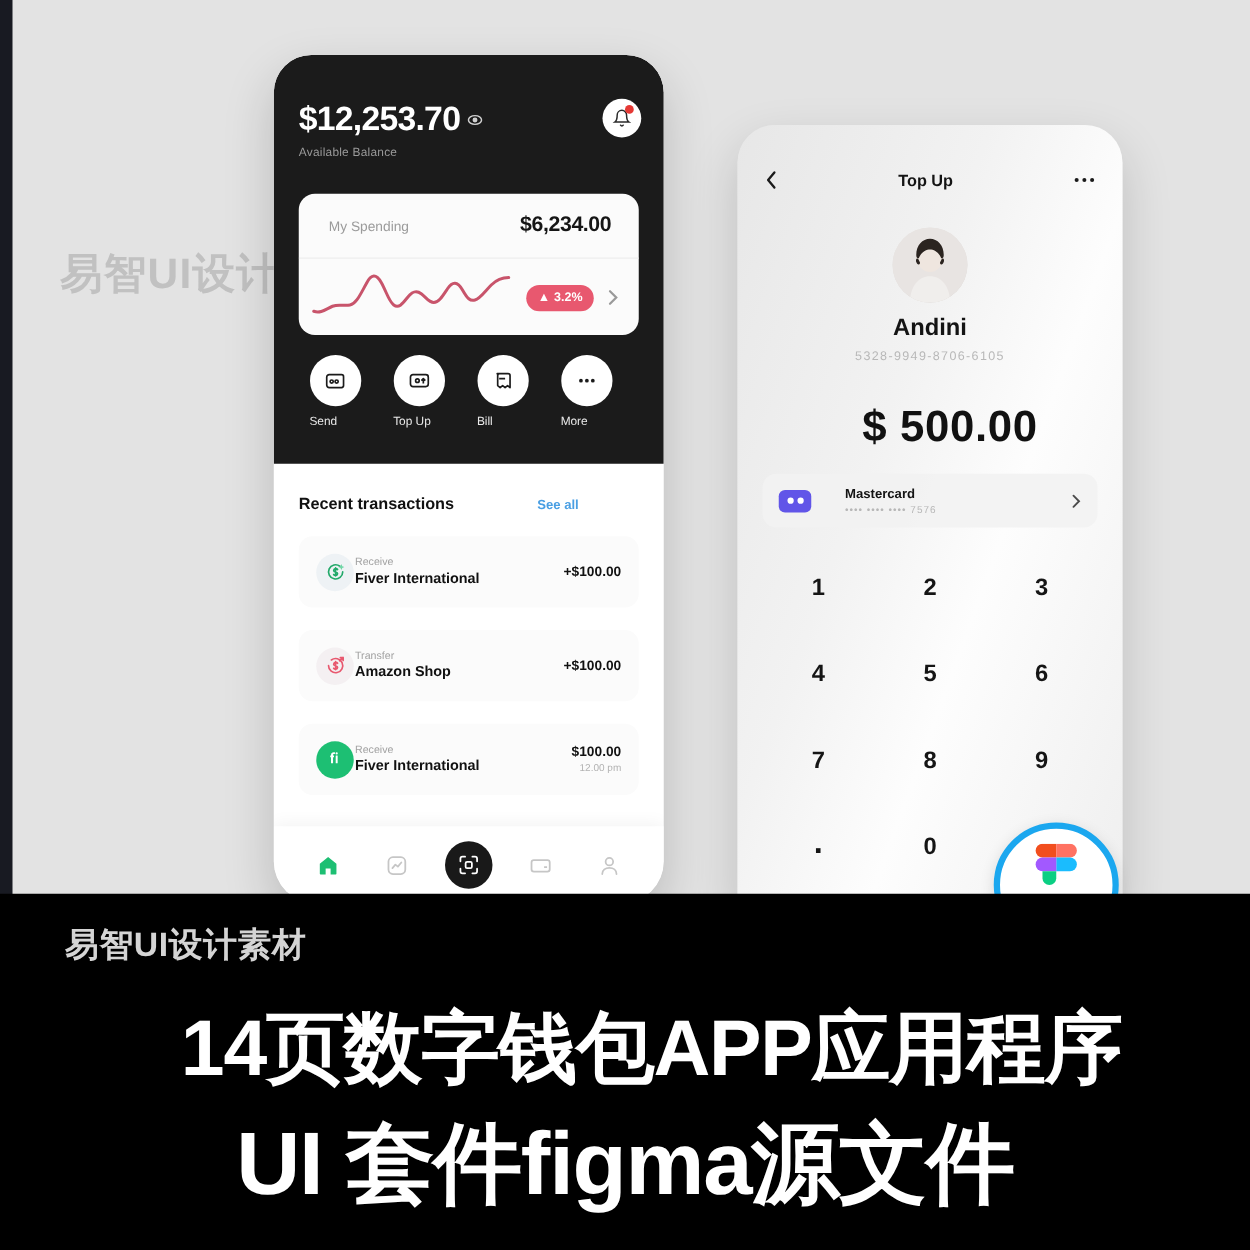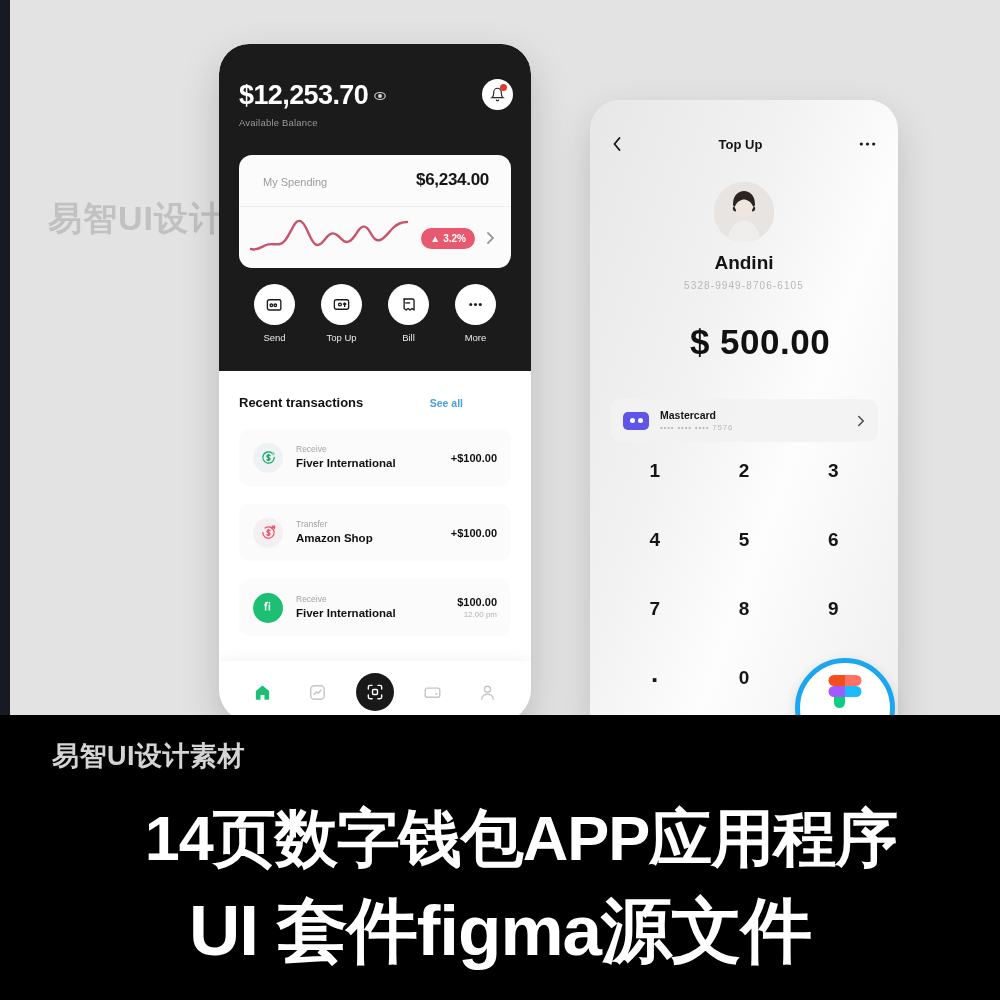--- a/index.html
+++ b/index.html
@@ -62,35 +62,35 @@
   .spend-div { position:absolute; left:0; top:51px; width:272px; height:1px; background:#eee; }
   .spark { position:absolute; left:10px; top:56px; }
   .pct-badge {
     position:absolute; right:36px; top:73px; height:21px; padding:0 9px;
     background:#e8586f; border-radius:11px; color:#fff; font-size:10px; font-weight:700;
     display:flex; align-items:center; gap:3px;
   }
   .chev-right-sm { position:absolute; right:16px; top:76px; }
 
   .actions { position:absolute; left:0; top:240px; width:312px; display:flex; justify-content:space-around; padding:0 22px; }
-  .act { width:54px; display:flex; flex-direction:column; align-items:center; gap:7px; }
+  .act { width:54px; display:flex; flex-direction:column; align-items:flex-start; gap:7px; }
   .act-circle { width:41px; height:41px; border-radius:50%; background:#fff; display:flex; align-items:center; justify-content:center; }
   .act-label { color:#e9e9e9; font-size:9.5px; }
 
   .rt-head { position:absolute; left:20px; top:351px; width:224px; display:flex; justify-content:space-between; align-items:baseline; }
   .rt-title { font-size:13px; font-weight:700; color:#111; }
   .rt-seeall { font-size:10.5px; color:#4a9fe3; font-weight:600; }
 
   .tx {
     position:absolute; left:20px; width:272px; height:57px;
     background:#fbfbfb; border-radius:11px; display:flex; align-items:center; padding:0 14px;
   }
   .tx1 { top:385px; } .tx2 { top:460px; } .tx3 { top:535px; }
   .tx-ic { width:30px; height:30px; border-radius:50%; display:flex; align-items:center; justify-content:center; flex:0 0 auto; }
-  .tx-txt { margin-left:13px; flex:1; }
+  .tx-txt { margin-left:1px; flex:1; }
   .tx-type { font-size:8.5px; color:#a2a2a2; line-height:1.3; }
   .tx-name { font-size:11.5px; font-weight:700; color:#111; line-height:1.4; }
   .tx-right { text-align:right; }
   .tx-amt { font-size:11px; font-weight:700; color:#111; }
   .tx-time { font-size:8px; color:#b2b2b2; margin-top:2px; }
 
   .navbar {
     position:absolute; left:0; bottom:0; width:312px; height:62px;
     background:#fff; border-radius:0 0 34px 34px;
     box-shadow:0 -2px 14px rgba(0,0,0,.05);
@@ -110,23 +110,23 @@
   .p2-title { flex:1; text-align:center; font-size:13px; font-weight:700; color:#141414; }
   .avatar {
     position:absolute; left:50%; top:82px; transform:translateX(-50%);
     width:60px; height:60px; border-radius:50%; overflow:hidden;
     background:linear-gradient(160deg,#e9e6e4,#d8d3d0);
   }
   .p2-name { position:absolute; left:0; top:152px; width:308px; text-align:center; font-size:19px; font-weight:700; color:#141414; }
   .p2-card-no { position:absolute; left:0; top:180px; width:308px; text-align:center; font-size:10px; color:#b8b8b8; letter-spacing:1.1px; }
   .p2-amount { position:absolute; left:0; top:222px; width:340px; text-align:center; font-size:35px; font-weight:700; color:#111; letter-spacing:.5px; }
   .pay-row {
-    position:absolute; left:20px; top:299px; width:268px; height:43px;
+    position:absolute; left:20px; top:279px; width:268px; height:43px;
     background:rgba(242,242,242,.9); border-radius:11px;
-    display:flex; align-items:center; padding:0 13px;
+    display:flex; align-items:center; padding:0 13px;gap:16px;
   }
   .mc-ic { width:26px; height:18px; border-radius:5px; background:#6155e8; display:flex; align-items:center; justify-content:center; gap:3px; flex:0 0 auto; }
   .mc-dot { width:5px; height:5px; border-radius:50%; background:#fff; }
   .pay-txt { margin-left:11px; flex:1; }
   .pay-name { font-size:10.5px; font-weight:700; color:#141414; }
   .pay-mask { font-size:8px; color:#b7b7b7; letter-spacing:.8px; margin-top:2px; }
 
   .keypad { position:absolute; left:20px; top:340px; width:268px; display:grid; grid-template-columns:repeat(3,1fr); row-gap:8px; }
   .key { height:61px; display:flex; align-items:center; justify-content:center; font-size:19px; font-weight:700; color:#151515; }
   .key.dot { font-size:26px; line-height:0; padding-bottom:10px; }

